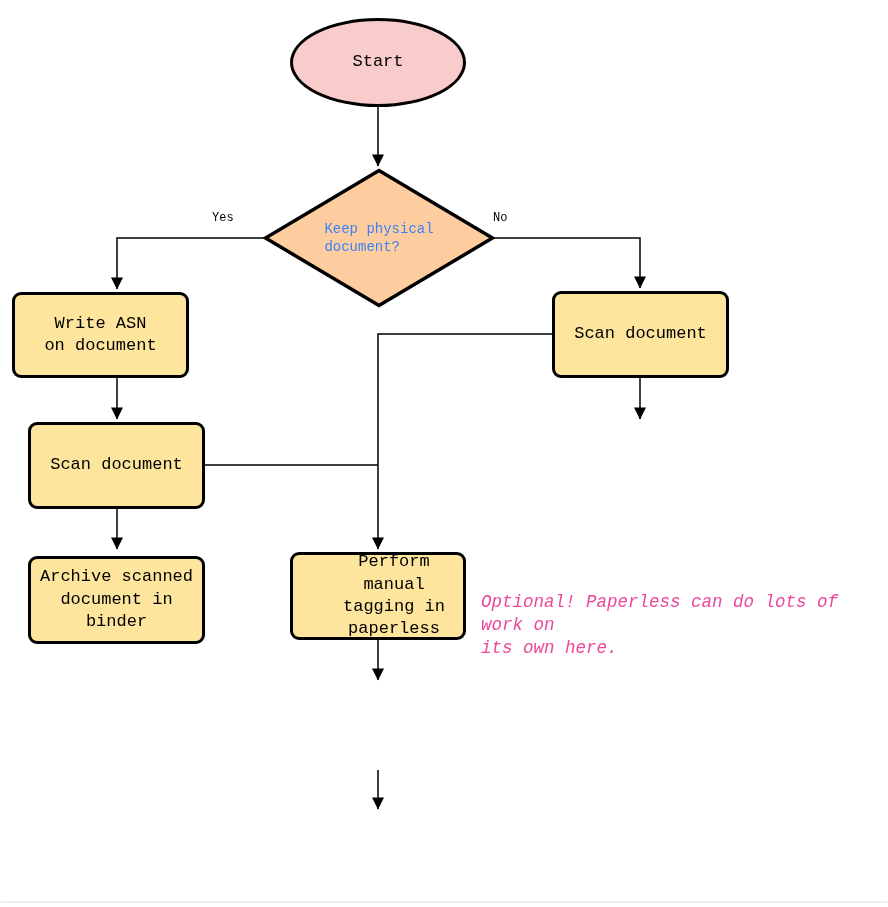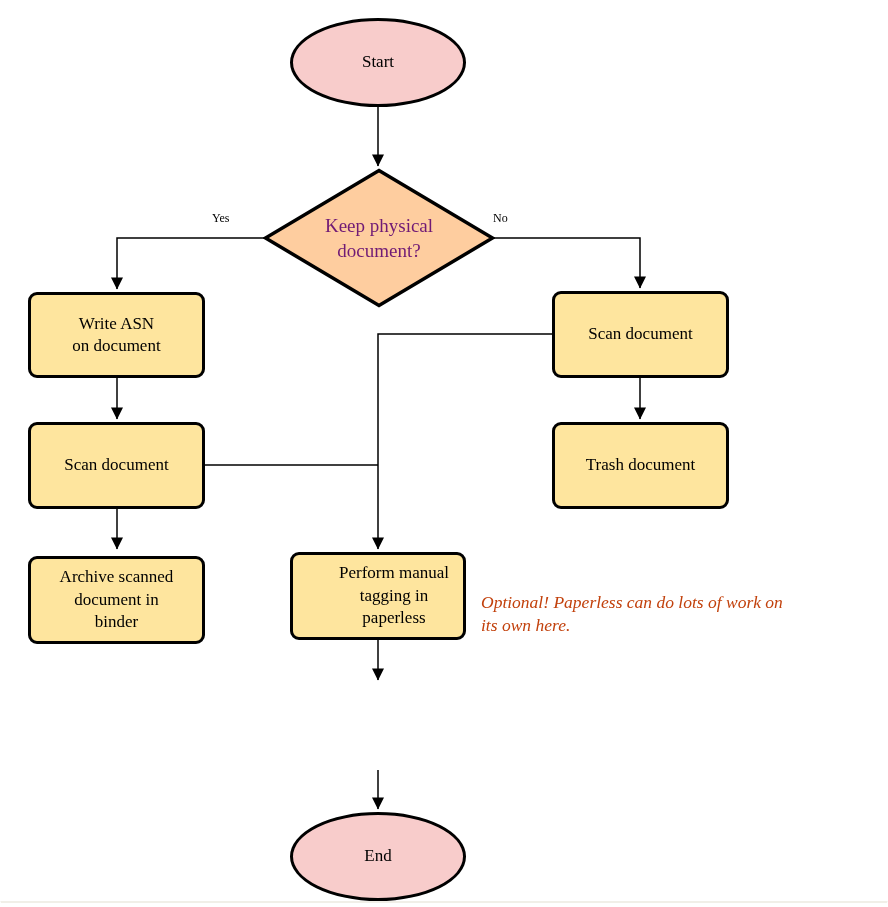--- a/index.html
+++ b/index.html
@@ -1,21 +1,21 @@
 <!DOCTYPE html>
 <html><head>
 <meta charset="utf-8">
 <style>
   html, body { margin: 0; padding: 0; background: #ffffff; }
   .canvas {
     position: relative;
     width: 888px;
     height: 907px;
     background: #ffffff;
-    font-family: Liberation Serif, serif;
+    font-family: Liberation Mono, monospace;
     overflow: hidden;
     border-radius: 8px;
     --stroke: #000000;
     --terminal-fill: #f8cccb;
     --process-fill: #fee59e;
     --decision-fill: #fecd9f;
     --divider: #f1efe8;
   }
   svg.edge-layer {
     position: absolute;
@@ -57,38 +57,38 @@
     stroke: var(--stroke);
     stroke-width: 3.5;
     stroke-linejoin: miter;
   }
   .decision-label {
     position: absolute;
     left: 0; top: 0; right: 0; bottom: 0;
     display: flex;
     align-items: center;
     justify-content: center;
-    text-align: center;
+    text-align: left;
     white-space: pre-line;
-    font-size: 19px;
+    font-size: 14px;
     line-height: 1.32;
-    color: #701a75;
+    color: #3b82f6;
   }
   .edge-label {
     position: absolute;
     font-size: 12px;
     color: #000000;
   }
   .note {
     position: absolute;
     font-size: 17.5px;
     font-style: italic;
     line-height: 1.3;
     white-space: pre-line;
-    color: #c2410c;
+    color: #ec4899;
   }
   .bottom-divider {
     position: absolute;
     left: 0; right: 0;
     top: 901px;
     height: 2px;
     background: var(--divider);
   }
 </style>
 </head>
@@ -122,52 +122,46 @@
     <svg width="232" height="140" viewBox="0 0 232 140">
       <polygon class="decision-polygon" points="116,2.5 229.5,70 116,137.5 2.5,70"></polygon>
     </svg>
     <div class="decision-label">Keep physical
 document?</div>
   </div>
 
   <div class="edge-label" style="left:212px; top:211px;">Yes</div>
   <div class="edge-label" style="left:493px; top:211px;">No</div>
 
-  <div class="node process" style="left:28px; top:292px; width:177px; height:86px;">
+  <div class="node process" style="left:12px; top:292px; width:177px; height:86px;">
     <span>Write ASN
 on document</span>
   </div>
 
   <div class="node process" style="left:28px; top:422px; width:177px; height:87px;">
     <span>Scan document</span>
   </div>
 
   <div class="node process" style="left:28px; top:556px; width:177px; height:88px;">
     <span>Archive scanned
 document in
 binder</span>
   </div>
 
   <div class="node process" style="left:552px; top:291px; width:177px; height:87px;">
     <span>Scan document</span>
   </div>
 
-  <div class="node process" style="left:552px; top:422px; width:177px; height:87px;">
-    <span>Trash document</span>
-  </div>
 
   <div class="node process" style="left:290px; top:552px; width:176px; height:88px;padding-left:32px;">
     <span>Perform manual
 tagging in
 paperless</span>
   </div>
 
   <div class="note" style="left:481px; top:591px; width:406px;">Optional! Paperless can do lots of work on
 its own here.</div>
 
 
-  <div class="node terminal" style="left:290px; top:812px; width:176px; height:89px;">
-    <span>End</span>
-  </div>
 
   <div class="bottom-divider"></div>
 
 </div>
 
 </body></html>

